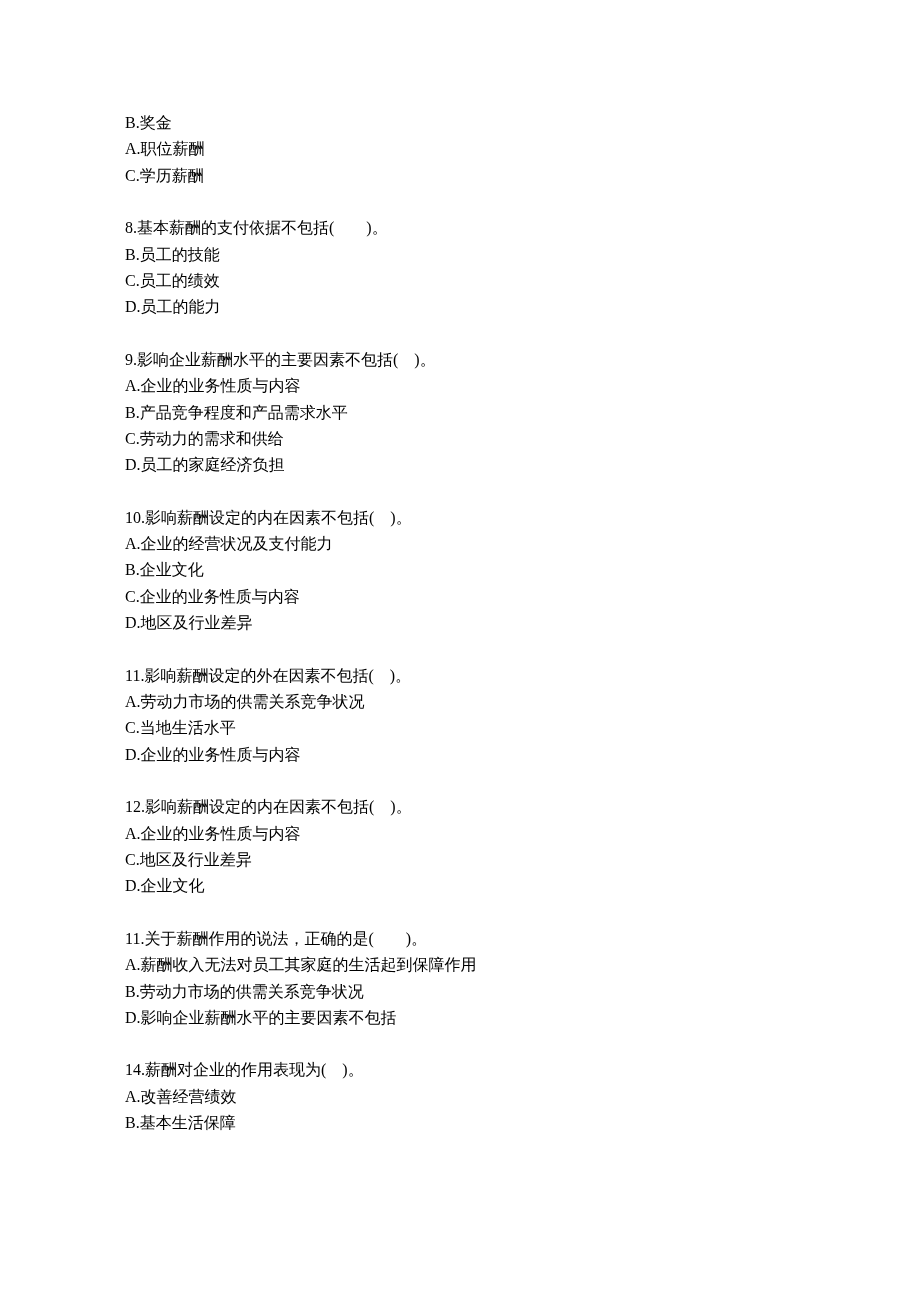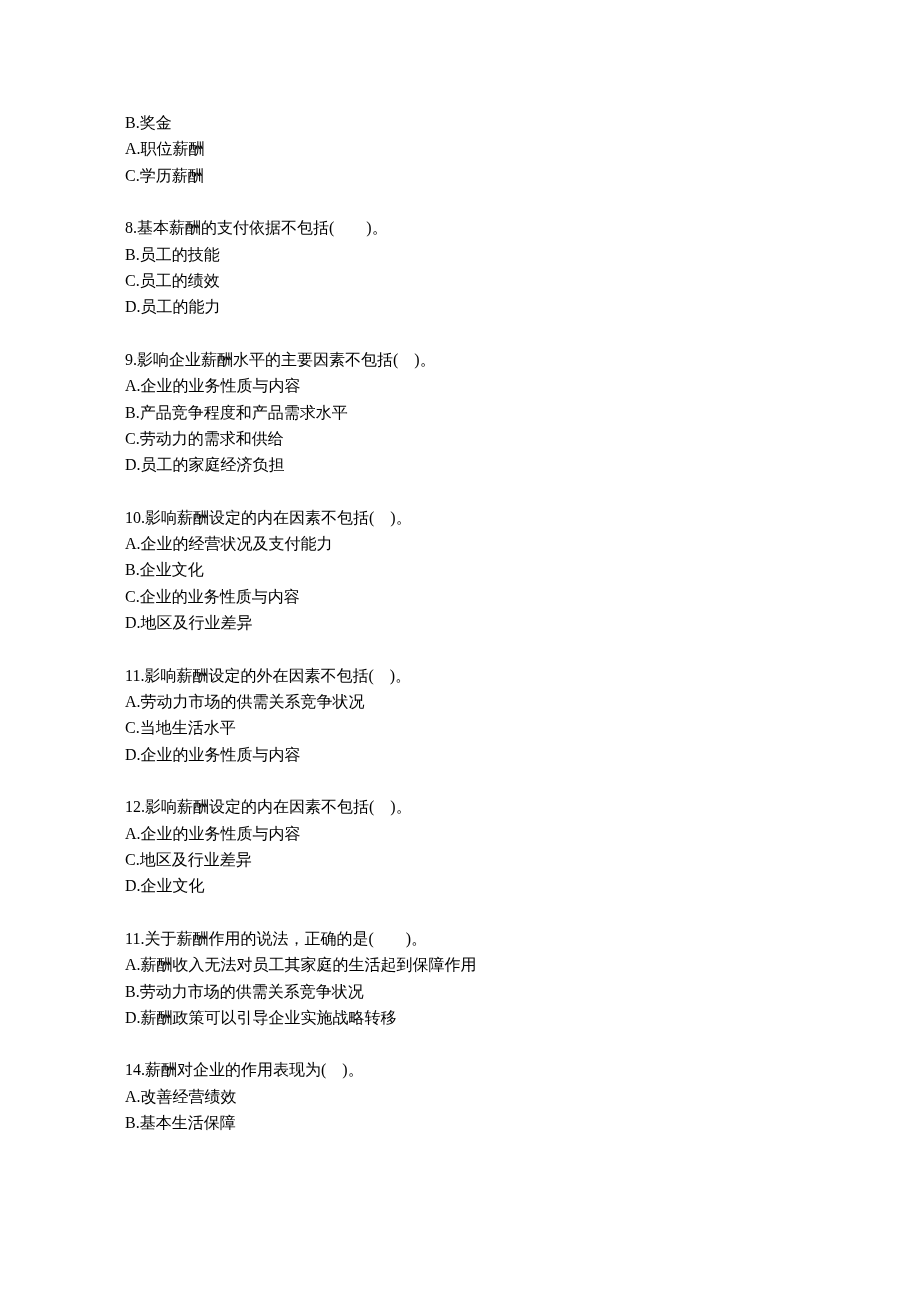--- a/index.html
+++ b/index.html
@@ -69,21 +69,21 @@
     <div class="line"><span>12.</span><span>影响薪酬设定的内在因素不包括(　)。</span></div>
     <div class="line"><span>A.</span><span>企业的业务性质与内容</span></div>
     <div class="line"><span>C.</span><span>地区及行业差异</span></div>
     <div class="line"><span>D.</span><span>企业文化</span></div>
   </div>
 
   <div class="q-block">
     <div class="line"><span>11.</span><span>关于薪酬作用的说法，正确的是(　　)。</span></div>
     <div class="line"><span>A.</span><span>薪酬收入无法对员工其家庭的生活起到保障作用</span></div>
     <div class="line"><span>B.</span><span>劳动力市场的供需关系竞争状况</span></div>
-    <div class="line"><span>D.</span><span>薪酬政策可以引导企业实施战略转移</span></div>
+    <div class="line"><span>D.</span><span>影响企业薪酬水平的主要因素不包括</span></div>
   </div>
 
   <div class="q-block">
     <div class="line"><span>14.</span><span>薪酬对企业的作用表现为(　)。</span></div>
     <div class="line"><span>A.</span><span>改善经营绩效</span></div>
     <div class="line"><span>B.</span><span>基本生活保障</span></div>
   </div>
 
 </div>
 

